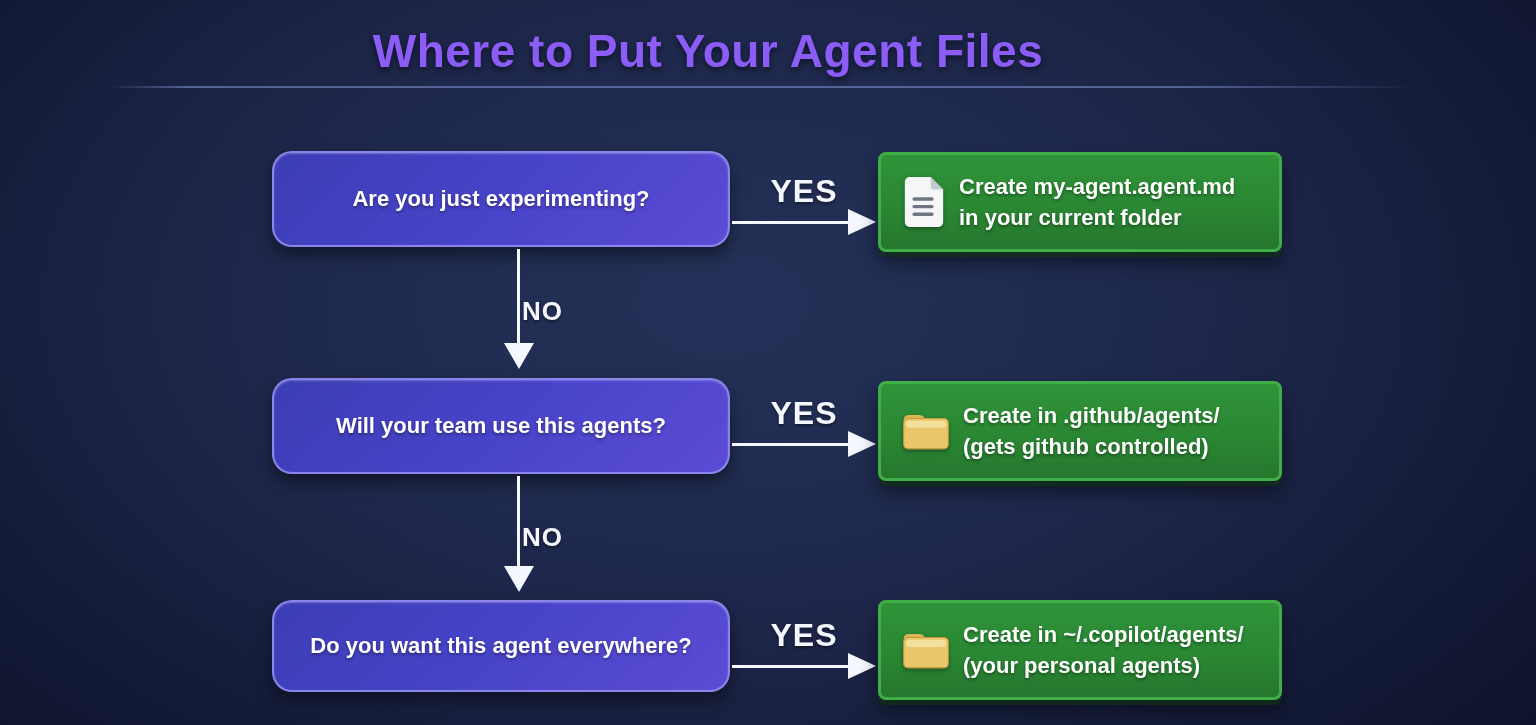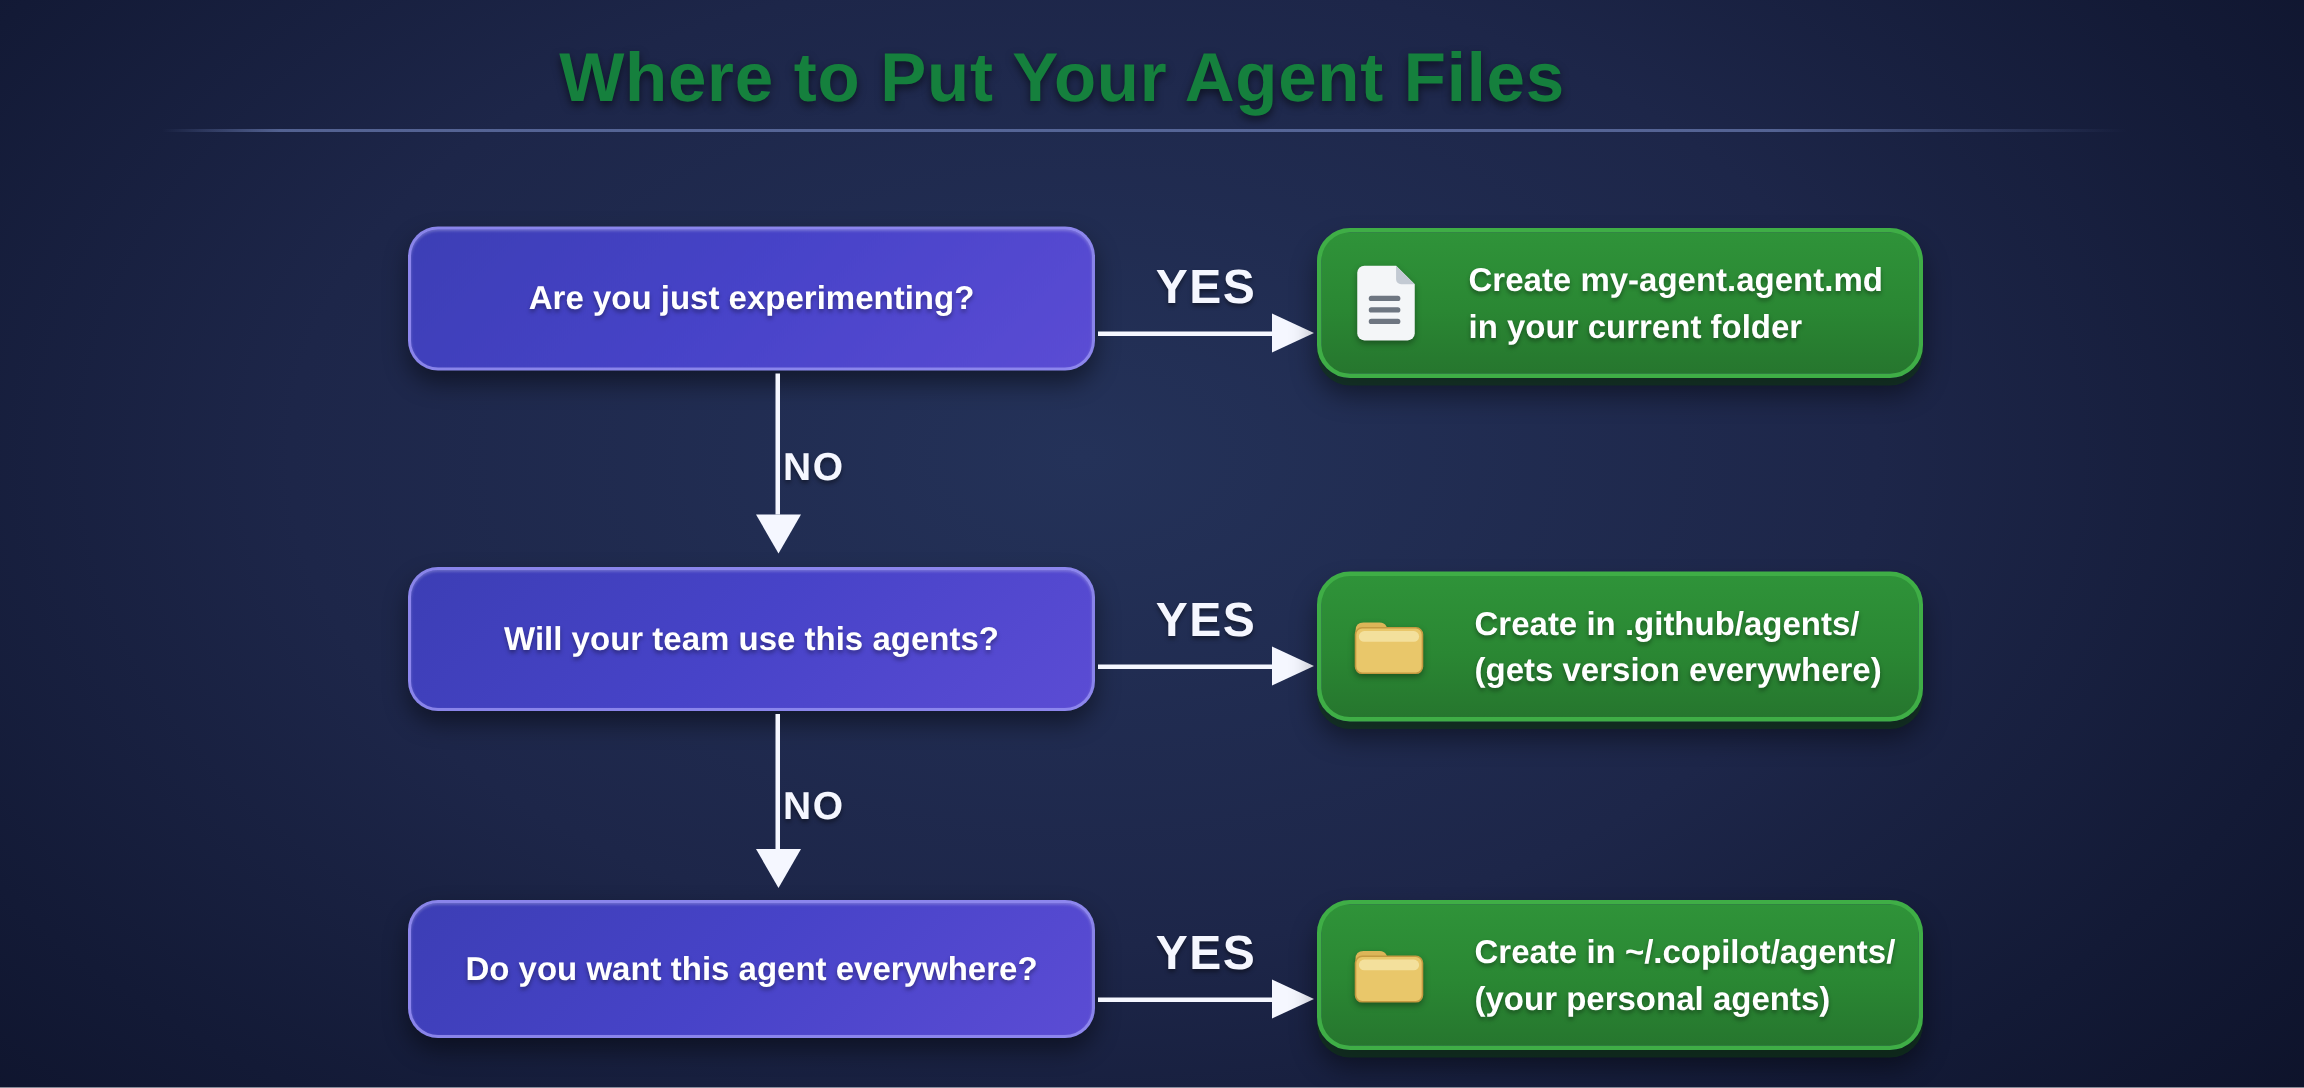--- a/index.html
+++ b/index.html
@@ -7,21 +7,21 @@
     width: 1536px; height: 725px;
     overflow: hidden;
     font-family: "Liberation Sans", "DejaVu Sans", sans-serif;
     background: radial-gradient(1100px 680px at 47% 42%, #243259 0%, #1d2649 48%, #131a36 78%, #0d1229 100%);
   }
   .stage { position: absolute; inset: 0; }
 
   .title {
     position: absolute; top: 24px; left: 0; right: 120px;
     text-align: center;
-    color: #15803d; font-size: 46px; font-weight: bold; letter-spacing: 0.5px;
+    color: #8b5cf6; font-size: 46px; font-weight: bold; letter-spacing: 0.5px;
     text-shadow: 0 3px 6px rgba(0,0,0,0.55);
   }
   .title-underline {
     position: absolute; top: 86px; left: 108px; width: 1310px; height: 2px;
     background: linear-gradient(90deg, rgba(130,150,210,0) 0%, rgba(130,150,210,0.55) 6%,
                 rgba(130,150,210,0.55) 82%, rgba(130,150,210,0) 100%);
   }
 
   
   .qbox {
@@ -32,26 +32,26 @@
     box-shadow: 0 8px 16px rgba(0,0,0,0.45), inset 0 1px 2px rgba(255,255,255,0.25);
     display: flex; align-items: center; justify-content: center;
     color: #ffffff; font-size: 22px; font-weight: bold;
     text-shadow: 0 2px 3px rgba(0,0,0,0.35);
     box-sizing: border-box;
   }
 
   
   .rbox {
     position: absolute; left: 878px; width: 404px; height: 100px;
-    border-radius: 22px;
+    border-radius: 8px;
     background: linear-gradient(180deg, #2f9339 0%, #2a8733 55%, #26762e 100%);
     border: 3px solid #3fae46;
     box-shadow: 0 5px 0 rgba(16,58,20,0.55), 0 11px 18px rgba(0,0,0,0.45);
     display: flex; align-items: center;
-    padding-left: 20px; gap: 32px;
+    padding-left: 20px; gap: 12px;
     color: #ffffff; box-sizing: border-box;
   }
   .rtext { display: flex; flex-direction: column; }
   .rtext div {
     font-size: 22px; font-weight: bold; line-height: 31px; white-space: nowrap;
     text-shadow: 0 2px 3px rgba(0,0,0,0.35);
   }
   .icon { flex: 0 0 auto; filter: drop-shadow(0 2px 2px rgba(0,0,0,0.35)); }
 
   
@@ -139,21 +139,21 @@
   </div>
 
   <div class="rbox" style="top:381px">
     <svg class="icon" width="50" height="42" viewBox="0 0 56 46">
       <path d="M3 11 q0-6 6-6 h12 q3.5 0 5 2.8 l2.2 4.2 h-25.2 z" fill="#dcb558"></path>
       <rect x="3" y="9" width="50" height="34" rx="5" fill="#e9c76a" stroke="#c49a41" stroke-width="1.2"></rect>
       <rect x="5.5" y="11.5" width="45" height="8" rx="4" fill="#f3e09c"></rect>
     </svg>
     <div class="rtext">
       <div>Create in .github/agents/</div>
-      <div>(gets version everywhere)</div>
+      <div>(gets github controlled)</div>
     </div>
   </div>
 
   <div class="no-arrow" style="top:476px">
     <div class="v-line" style="height:90px"></div>
     <div class="v-head"></div>
   </div>
   <div class="no-label" style="top:522px">NO</div>
 
   <div class="qbox" style="top:600px; height:92px">

